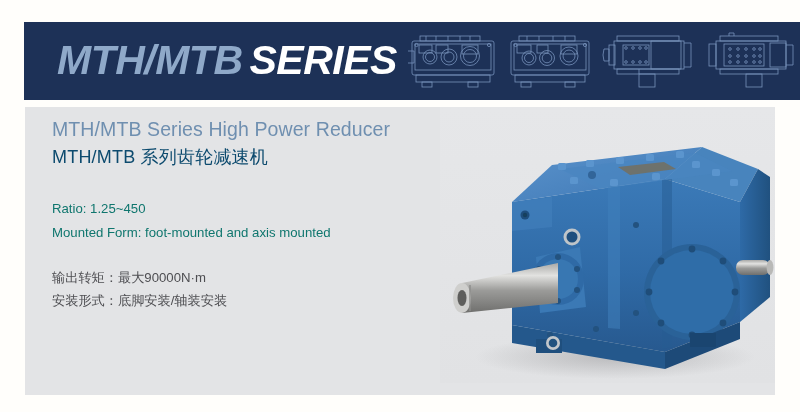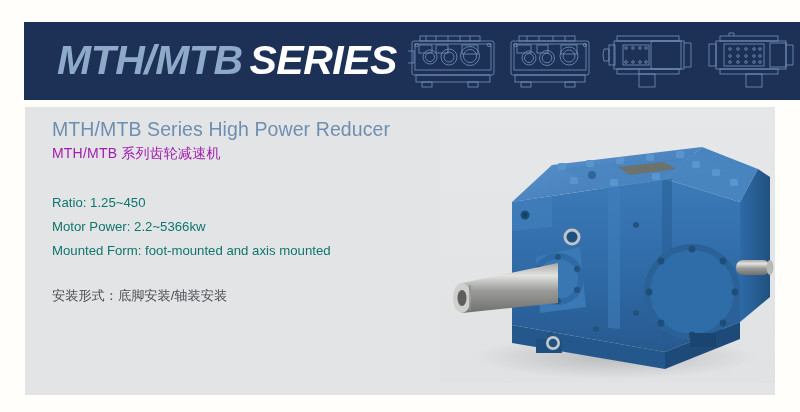--- a/index.html
+++ b/index.html
@@ -75,22 +75,22 @@
   }
   .prod-title {
     color: #6f8fb0;
     font-size: 19.5px;
     font-weight: normal;
     letter-spacing: 0.1px;
     margin: 0 0 4px 0;
     white-space: nowrap;
   }
   .prod-subtitle {
-    color: #a21caf;
-    font-size: 14px;
+    color: #0c4a6e;
+    font-size: 18px;
     margin: 0;
     letter-spacing: 0.2px;
     white-space: nowrap;
   }
 
   .spec-group {
     margin-top: 28px;
   }
   .spec-group.cn {
     margin-top: 22px;
@@ -248,25 +248,25 @@
   </div>
 
   <div class="panel">
 
     <div class="text-col">
       <h1 class="prod-title">MTH/MTB Series High Power Reducer</h1>
       <p class="prod-subtitle">MTH/MTB 系列齿轮减速机</p>
 
       <div class="spec-group en">
         <div class="spec-line">Ratio: 1.25~450</div>
-        <div class="spec-line">Motor Power: 2.2~5366kw</div>
         <div class="spec-line">Mounted Form: foot-mounted and axis mounted</div>
       </div>
 
       <div class="spec-group cn">
+        <div class="spec-line">输出转矩：最大90000N·m</div>
         <div class="spec-line">安装形式：底脚安装/轴装安装</div>
       </div>
     </div>
 
     <div class="photo">
       <svg width="335" height="276" viewBox="0 0 335 276">
         <defs>
           <linearGradient id="bgGrad" x1="0" y1="0" x2="0" y2="1">
             <stop offset="0%" stop-color="#e6e7e9"></stop>
             <stop offset="100%" stop-color="#e1e2e4"></stop>

